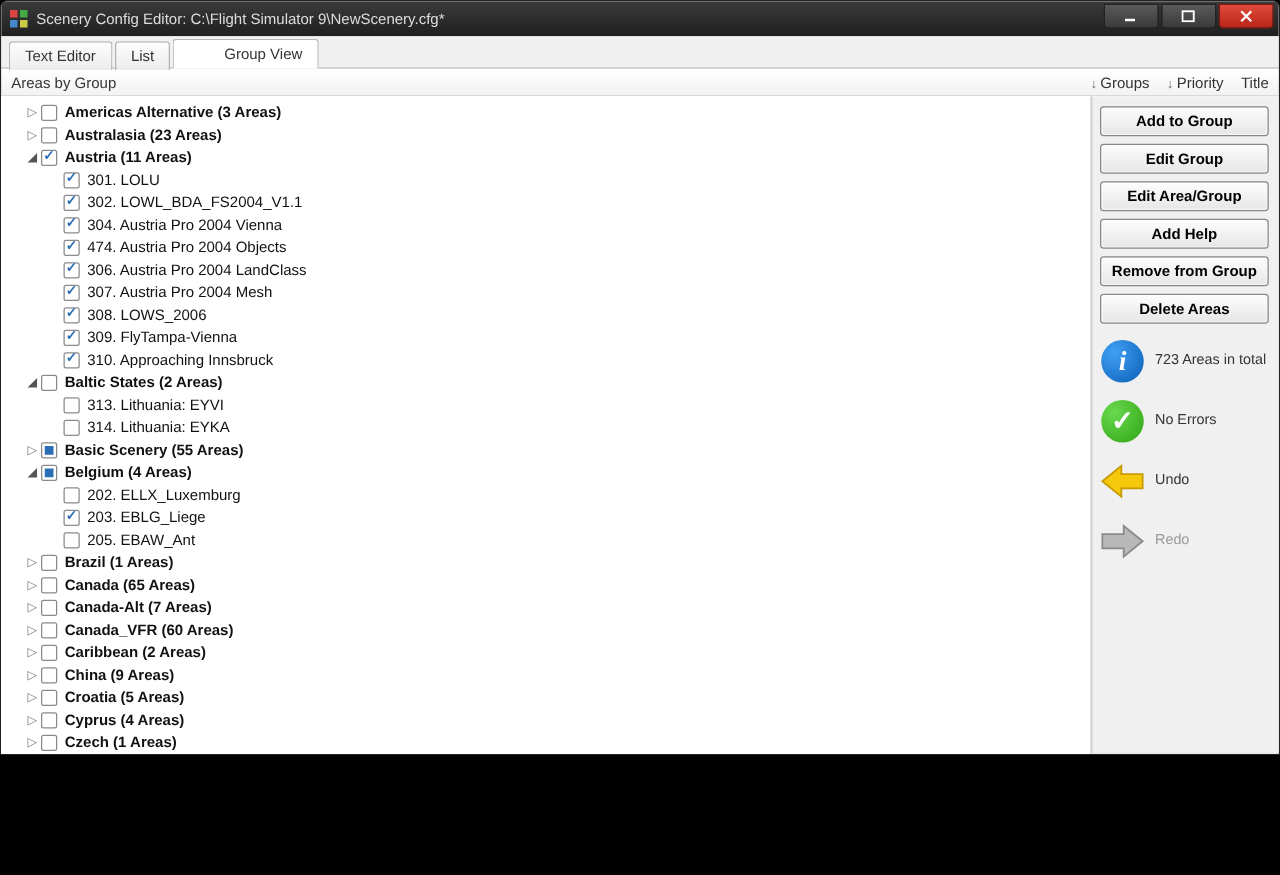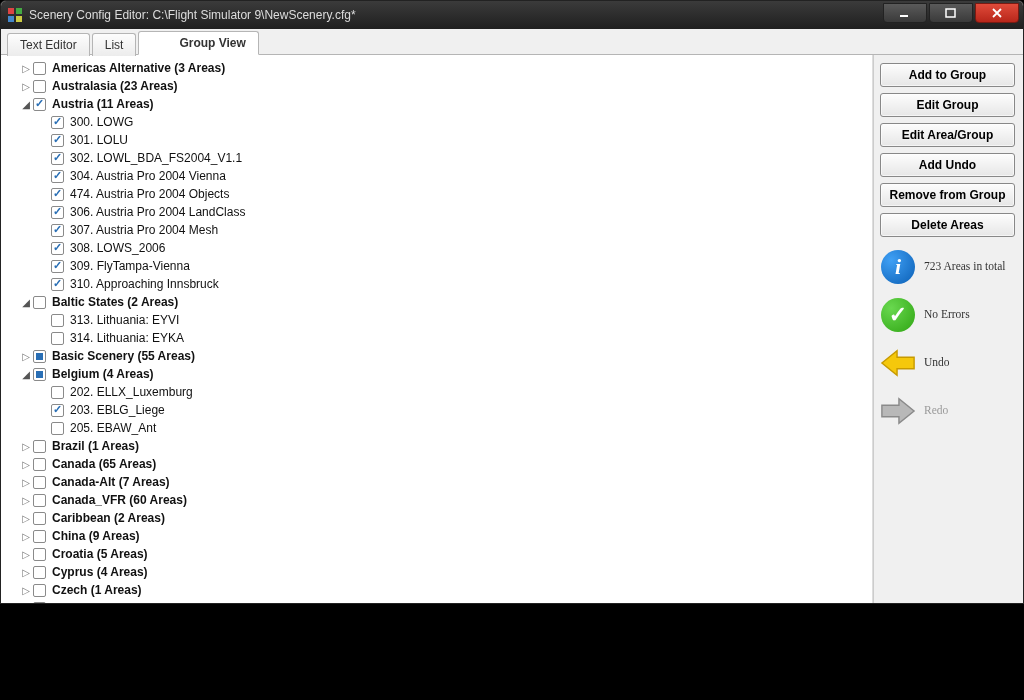--- a/index.html
+++ b/index.html
@@ -14,21 +14,21 @@
   .winbtn { width:44px; height:20px; margin-top:-4px; border-radius:0 0 4px 4px; display:flex; align-items:center; justify-content:center; color:#fff; font-size:11px; }
   .winbtn.min, .winbtn.max { background:linear-gradient(to bottom,#5a5a5a,#3a3a3a); border:1px solid #222; }
   .winbtn.close { background:linear-gradient(to bottom,#e04b3a,#b8261a); border:1px solid #7a1a12; }
   .winbtn svg { width:12px;height:10px; }
   
   .menubar { height:22px; background:linear-gradient(to bottom,#fdfdfd,#ececec); border-bottom:1px solid #d0d0d0; display:flex; align-items:center; padding:0 4px; }
   .menuitem { padding:2px 10px; cursor:default; }
   
   .tabbar { height:26px; display:flex; align-items:flex-end; padding-left:6px; background:#f0f0f0; border-bottom:1px solid #b5b5b5; }
   .tab { padding:4px 12px 4px 12px; background:linear-gradient(to bottom,#fdfdfd,#ececec); border:1px solid #b5b5b5; border-bottom:none; margin-right:2px; border-radius:3px 3px 0 0; position:relative; top:1px; color:#333; cursor:default;}
-  .tab.active { background:#fff; z-index:2; border-bottom:1px solid #fff; font-weight:bold;padding-left:40px;}
+  .tab.active { background:#fff; z-index:2; border-bottom:1px solid #fff; font-weight:normal;padding-left:40px;}
   .tab.inactive { top:2px; color:#333; }
   
   .colheader { height:22px; background:linear-gradient(to bottom,#fff,#f2f2f2); border-bottom:1px solid #d9d9d9; display:flex; align-items:center; padding:0 8px; font-size:12px; color:#333; }
   .colheader .left { flex:1; }
   .colheader .right { display:flex; gap:14px; }
   .colheader .right span::before { content:"↓ "; color:#666; font-size:10px;}
   .colheader .right span.noarrow::before { content:""; }
   
   .main { flex:1; display:flex; overflow:hidden; background:#fff; }
   .tree { flex:1; overflow:auto; background:#fff; padding:4px 0 12px 4px; border-right:1px solid #ddd;}
@@ -39,21 +39,21 @@
   .cb { width:13px; height:13px; border:1px solid #8a8a8a; border-radius:2px; margin-right:4px; display:inline-flex; align-items:center; justify-content:center; background:#fff; font-size:10px; color:#2a6fb5;}
   .cb.checked::after { content:"✓"; line-height:1; font-weight:bold; color:#2a6fb5; font-size:11px; margin-top:-1px;}
   .cb.partial::after { content:""; width:7px; height:7px; background:#2a6fb5; display:block;}
   .label { padding-left:2px; color:#111; }
   .bold { font-weight:600; }
   
   .sidebar { width:150px; padding:8px 8px 8px 6px; display:flex; flex-direction:column; gap:6px; background:#f0f0f0; border-left:1px solid #ccc;}
   .btn { height:24px; background:linear-gradient(to bottom,#fdfdfd,#e6e6e6); border:1px solid #888; border-radius:3px; font-size:12px; display:flex; align-items:center; justify-content:center; cursor:default; box-shadow:inset 0 0 0 1px rgba(255,255,255,0.6);font-weight:bold;}
   .status { display:flex; align-items:center; gap:8px; margin-top:6px; }
   .status .icn { width:36px; height:36px; display:flex; align-items:center; justify-content:center; }
-  .status .txt { font-size:11.5px; line-height:1.2; color:#333;font-family:Liberation Serif, serif;}
+  .status .txt { font-size:11.5px; line-height:1.2; color:#333;}
   .disabled .txt { color:#9a9a9a; }
   
   .circle-blue { width:34px;height:34px;border-radius:50%; background:radial-gradient(circle at 30% 30%,#3fa0f5,#0b5fb5); display:flex;align-items:center;justify-content:center;color:#fff;font-style:italic;font-family:serif;font-size:22px;font-weight:bold;}
   .circle-green { width:34px;height:34px;border-radius:50%; background:radial-gradient(circle at 30% 30%,#69d84f,#2fa513); display:flex;align-items:center;justify-content:center;color:#fff;font-size:22px;font-weight:bold;}
   .arrow-yellow { width:38px;height:30px; }
   .arrow-gray { width:38px;height:30px; }
 </style>
 </head>
 <body>
 
@@ -88,46 +88,48 @@
     </div>
   </div>
 
 
   <div class="tabbar">
     <div class="tab inactive">Text Editor</div>
     <div class="tab inactive">List</div>
     <div class="tab active">Group View</div>
   </div>
 
+  <div class="colheader">
+    <div class="left">Areas by Group</div>
+    <div class="right">
+      <span>Groups</span>
+      <span>Priority</span>
+      <span class="noarrow">Title</span>
+    </div>
+  </div>
 
   <div class="main">
     <div class="tree" id="tree">
         <div class="treerow">
           <span class="indent" style="width: 14px;"></span>
           <span class="expander">▷</span>
           <span class="cb "></span>
           <span class="label bold">Americas Alternative (3 Areas)</span>
         </div>
         <div class="treerow">
           <span class="indent" style="width: 14px;"></span>
           <span class="expander">▷</span>
           <span class="cb "></span>
           <span class="label bold">Australasia (23 Areas)</span>
         </div>
         <div class="treerow">
           <span class="indent" style="width: 14px;"></span>
           <span class="expander" style="color: rgb(85, 85, 85);">◢</span>
           <span class="cb checked"></span>
           <span class="label bold">Austria (11 Areas)</span>
-        </div>
-        <div class="treerow">
-          <span class="indent" style="width: 32px;"></span>
-          <span class="expander blank"></span>
-          <span class="cb checked"></span>
-          <span class="label">300. LOWG</span>
         </div>
         <div class="treerow">
           <span class="indent" style="width: 32px;"></span>
           <span class="expander blank"></span>
           <span class="cb checked"></span>
           <span class="label">301. LOLU</span>
         </div>
         <div class="treerow">
           <span class="indent" style="width: 32px;"></span>
           <span class="expander blank"></span>
@@ -283,21 +285,21 @@
           <span class="expander">▷</span>
           <span class="cb "></span>
           <span class="label bold">Denmark (1 Areas)</span>
         </div>
       </div>
 
     <div class="sidebar">
       <div class="btn">Add to Group</div>
       <div class="btn">Edit Group</div>
       <div class="btn">Edit Area/Group</div>
-      <div class="btn">Add Undo</div>
+      <div class="btn">Add Help</div>
       <div class="btn">Remove from Group</div>
       <div class="btn">Delete Areas</div>
 
       <div class="status">
         <div class="icn">
             <div class="circle-blue">i</div>
           </div>
         <div class="txt">723 Areas in total</div>
       </div>
       <div class="status">

